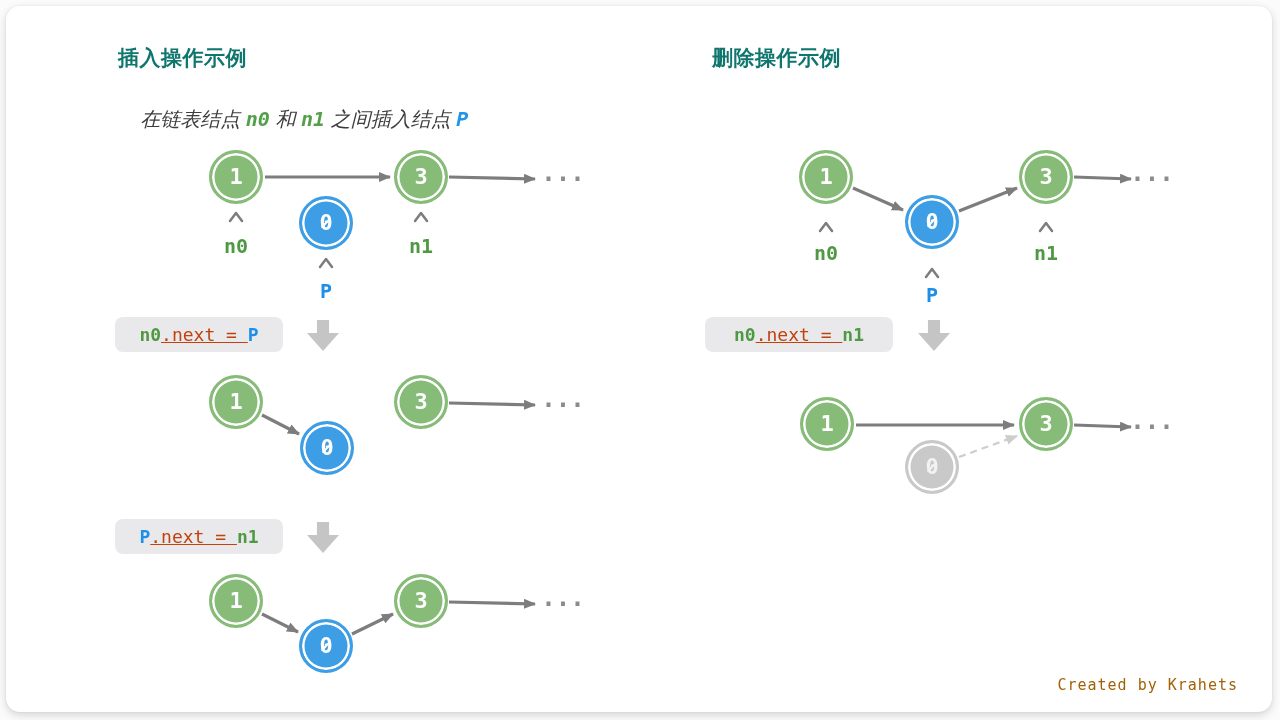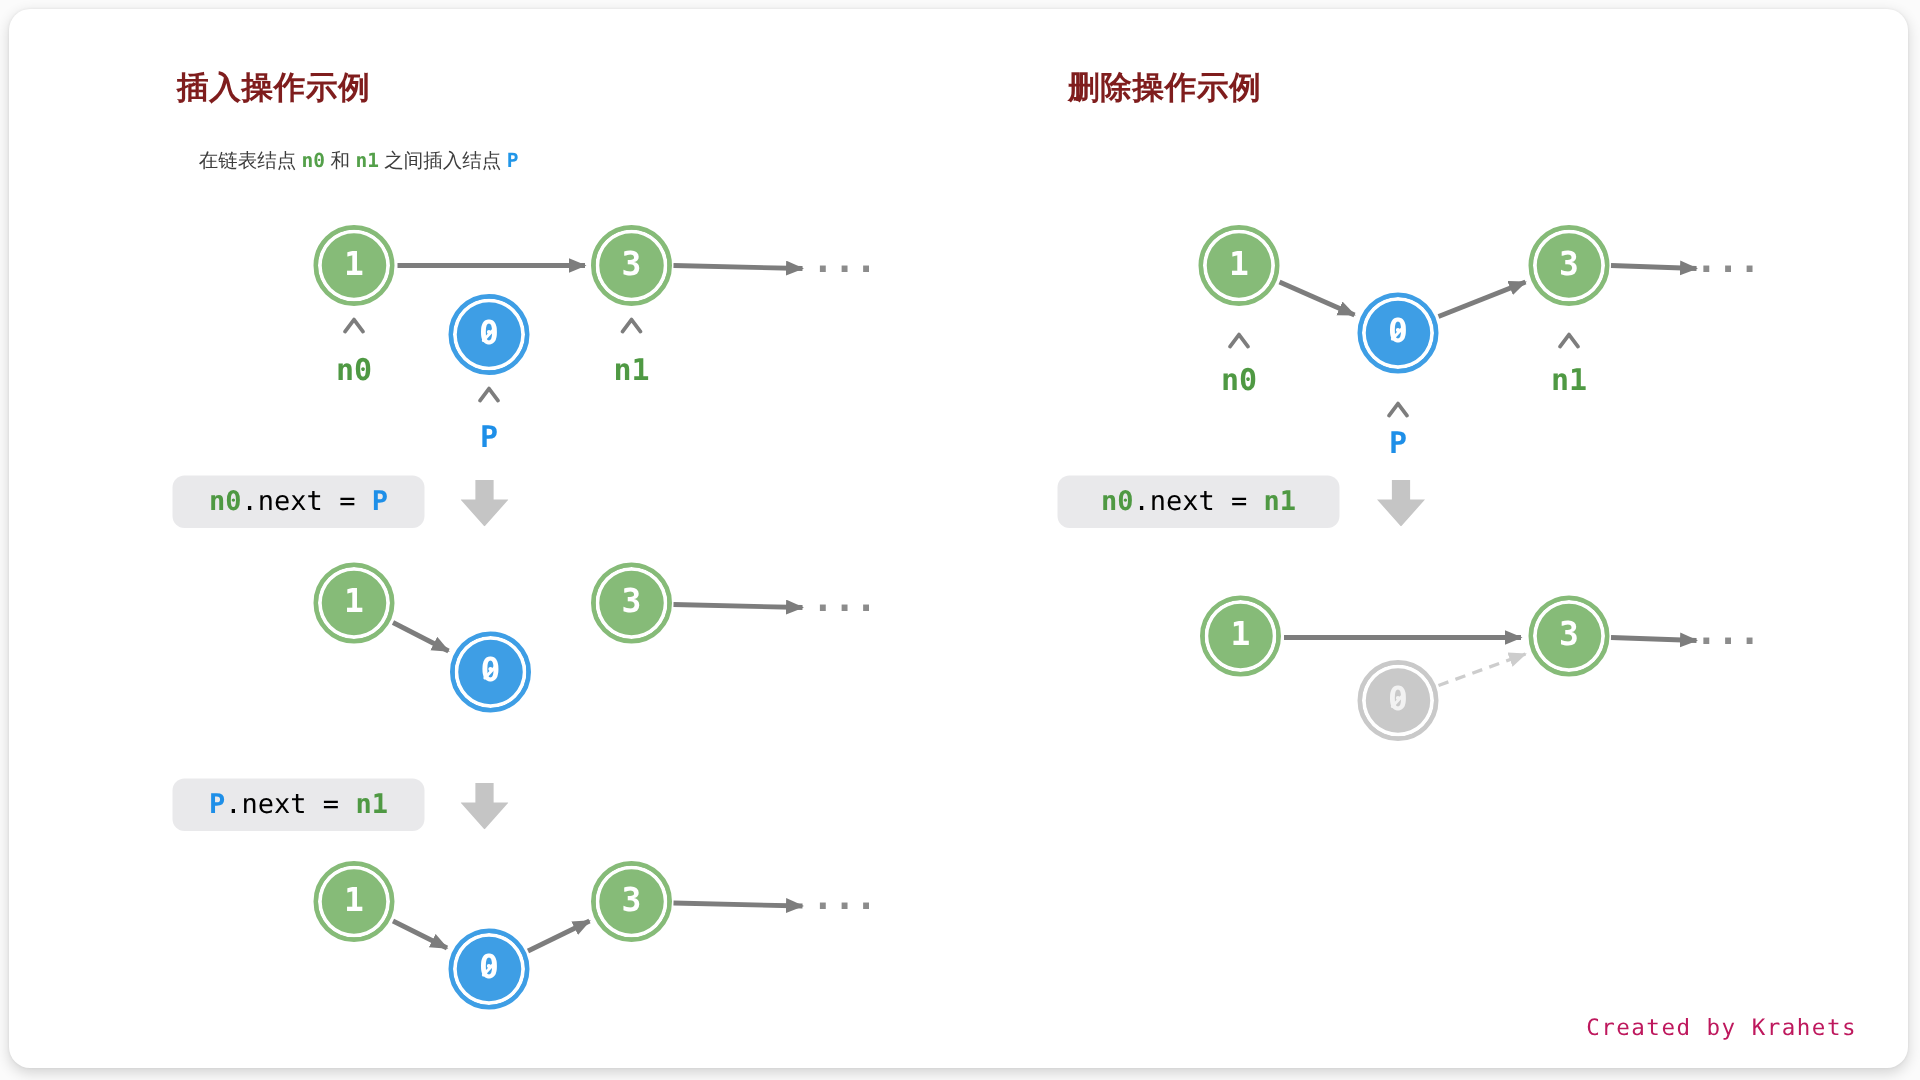--- a/index.html
+++ b/index.html
@@ -2,22 +2,22 @@
 <html><head>
 <meta charset="utf-8">
 <style>
   html,body{margin:0;padding:0;width:1280px;height:720px;background:#fbfbfb;
     font-family:"Liberation Sans","DejaVu Sans",sans-serif;}
   .card{position:absolute;left:6px;top:6px;width:1266px;height:706px;background:#fff;
     border-radius:14px;box-shadow:0 3px 9px rgba(0,0,0,.16),0 0 2px rgba(0,0,0,.07);overflow:hidden;}
   .stage{position:absolute;left:-6px;top:-6px;width:1280px;height:720px;}
   .overlay{position:absolute;left:0;top:0;width:1280px;height:720px;pointer-events:none;}
 
-  .title{position:absolute;font-size:21px;font-weight:bold;color:#7f1d1d;letter-spacing:.5px;}
-  .subtitle{position:absolute;font-size:13px;color:#3d3d3d;white-space:pre;}
+  .title{position:absolute;font-size:21px;font-weight:bold;color:#0f766e;letter-spacing:.5px;}
+  .subtitle{position:absolute;font-size:20px;color:#3d3d3d;white-space:pre;font-style:italic;}
   .subtitle .tok{font-family:"DejaVu Sans Mono","Liberation Mono",monospace;font-weight:bold;}
   .st-green{color:#54A04A;}
   .st-blue{color:#2196E8;}
 
   .node{position:absolute;width:48px;height:48px;border-radius:50%;
     display:flex;align-items:center;justify-content:center;
     box-shadow:inset 0 0 0 2.5px #fff;}
   .node.green{background:#86BB78;border:3px solid #86BB78;}
   .node.blue{background:#3E9EE5;border:3px solid #3E9EE5;}
   .node.gray{background:#C9C9C9;border:3px solid #C9C9C9;}
@@ -32,28 +32,28 @@
     font-family:"DejaVu Sans Mono","Liberation Mono",monospace;font-weight:bold;font-size:20px;}
   .nlabel.green-text{color:#4F9943;}
   .nlabel.blue-text{color:#1E8FE8;}
 
   .dots{position:absolute;width:44px;text-align:center;color:#8C8C8C;
     font-family:"DejaVu Sans Mono","Liberation Mono",monospace;font-weight:bold;font-size:24px;line-height:1;}
 
   .code-box{position:absolute;height:35px;background:#E9E9EB;border-radius:8px;
     display:flex;align-items:center;justify-content:center;
     font-family:"DejaVu Sans Mono","Liberation Mono",monospace;font-size:18px;white-space:pre;}
-  .code-box .c-plain{color:#000000;}
+  .code-box .c-plain{color:#c2410c;text-decoration:underline;}
   .code-box .c-green{color:#4F9943;font-weight:bold;}
   .code-box .c-blue{color:#1E8FE8;font-weight:bold;}
 
   .block-arrow{position:absolute;width:32px;height:31px;background:#C5C5C5;
     clip-path:polygon(31% 0,69% 0,69% 42%,100% 42%,50% 100%,0 42%,31% 42%);}
 
-  .watermark{position:absolute;right:42px;top:676px;color:#be185d;
+  .watermark{position:absolute;right:42px;top:676px;color:#a16207;
     font-family:"DejaVu Sans Mono","Liberation Mono",monospace;font-size:15px;letter-spacing:1px;}
 </style>
 </head>
 <body>
 
 <div class="card">
 <div class="stage">
 
   <svg class="overlay" viewBox="0 0 1280 720">
     <defs>

